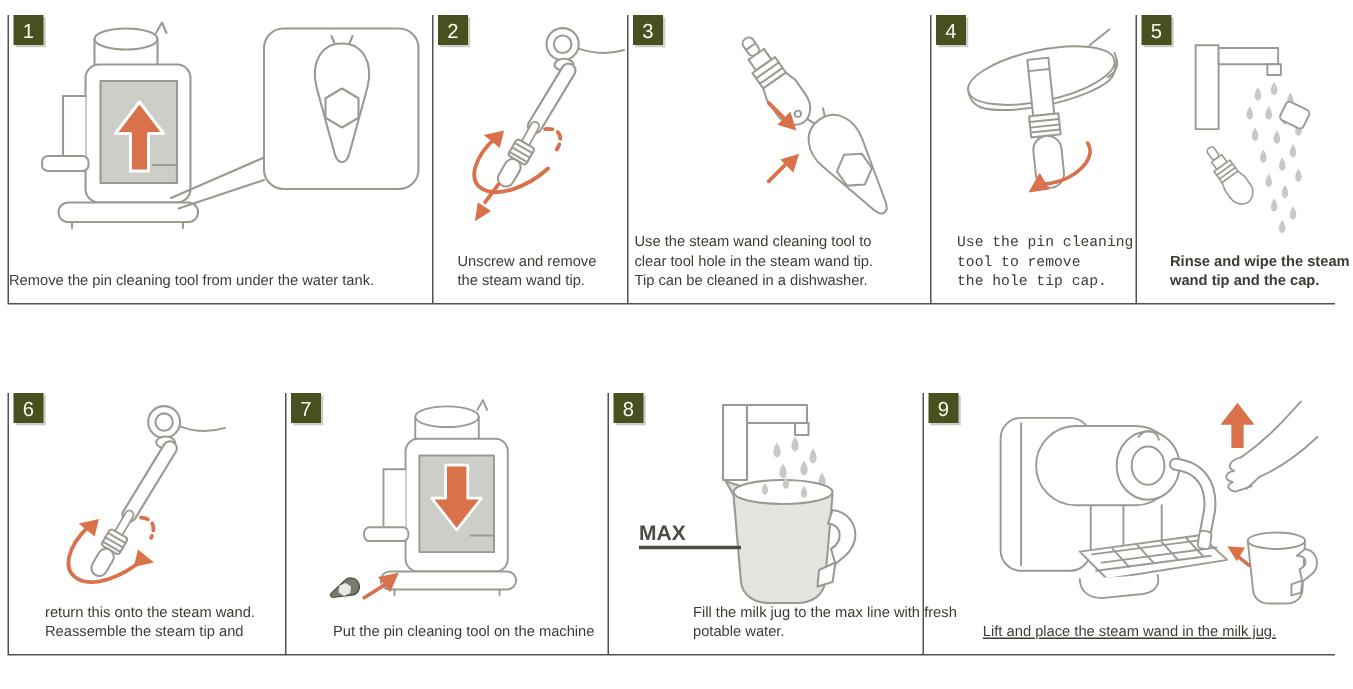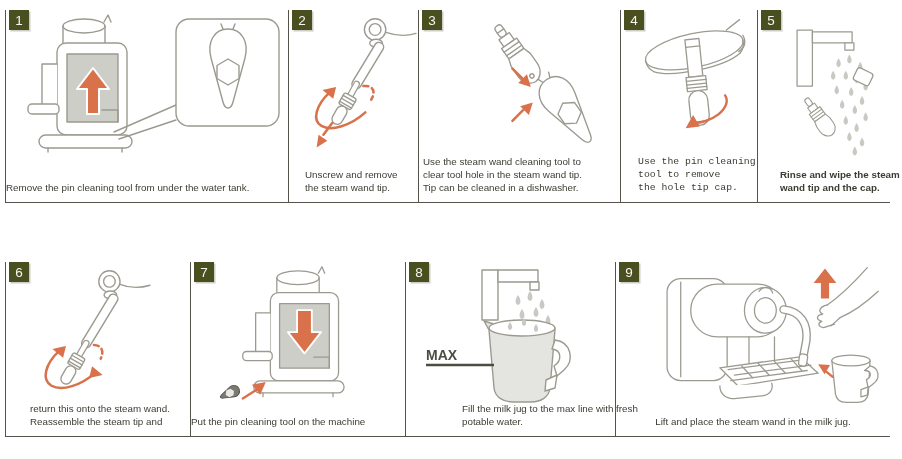--- a/index.html
+++ b/index.html
@@ -14,23 +14,23 @@
          box-shadow:1.5px 1.5px 0 rgba(90,90,70,.30);z-index:2;}
   .art{position:absolute;top:2px;left:12px;right:0;display:flex;justify-content:flex-start;}
   .caption{position:absolute;bottom:7px;margin:0;font-size:9.8px;line-height:1.32;color:#3c3c33;}
   .caption span{display:block;white-space:nowrap;}
   .p1 .caption{left:0;right:0;}
   .p2 .caption{left:16px;}
   .p3 .caption{left:4px;}
   .p4 .caption{left:17px;font-family:Liberation Mono, monospace;}
   .p5 .caption{left:22px;font-weight:bold;}
   .p6 .caption{left:24px;}
-  .p7 .caption{left:0;margin-top:40px;}
+  .p7 .caption{left:31px;margin-top:40px;}
   .p8 .caption{left:12px;margin-left:44px;}
-  .p9 .caption{left:0;right:0;text-align:center;}
+  .p9 .caption{left:0;right:0;text-align:center;text-decoration:underline;}
   
   .la{fill:none;stroke:#9c9a90;stroke-width:1.4;stroke-linecap:round;stroke-linejoin:round;}
   .fw{fill:#ffffff;}
   .fg{fill:#cecec9;}
   .fl{fill:#e4e4e0;}
   .oa{fill:#d9714a;stroke:none;}
   .oaw{fill:#d9714a;stroke:#ffffff;stroke-width:2;stroke-linejoin:round;}
   .os{fill:none;stroke:#d9714a;stroke-width:2.6;stroke-linecap:round;}
   .osd{stroke-dasharray:5 4;}
   .tg{fill:none;stroke:#9c9a90;stroke-linecap:round;}

